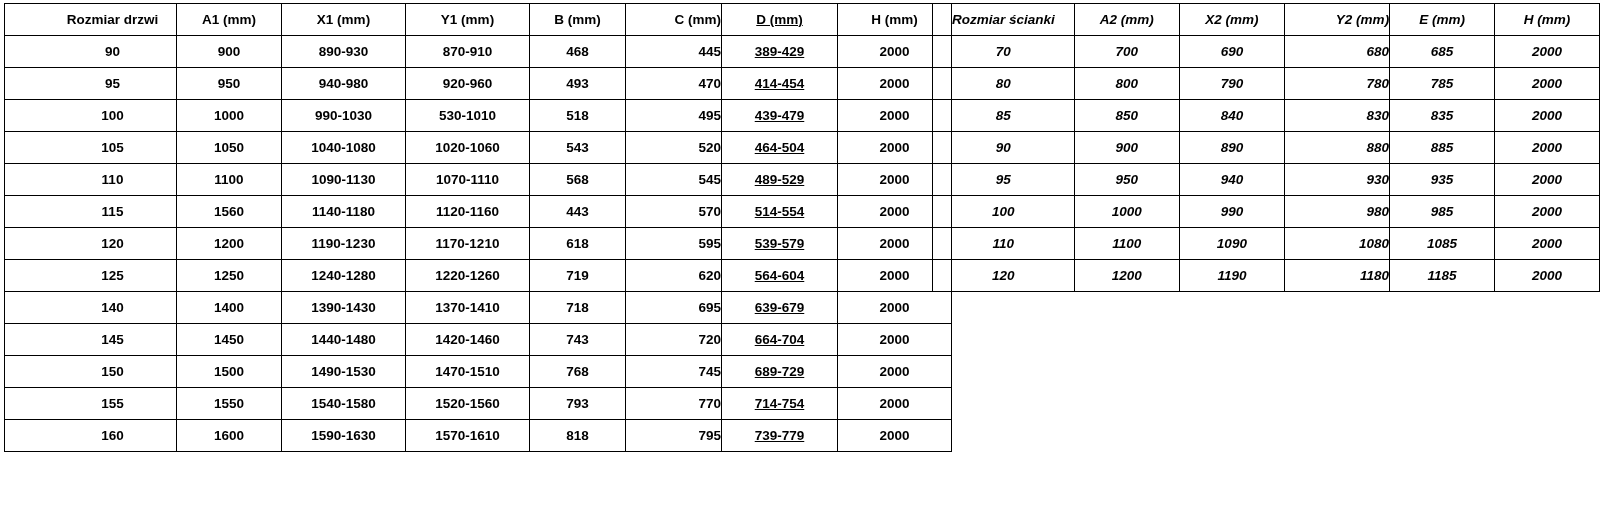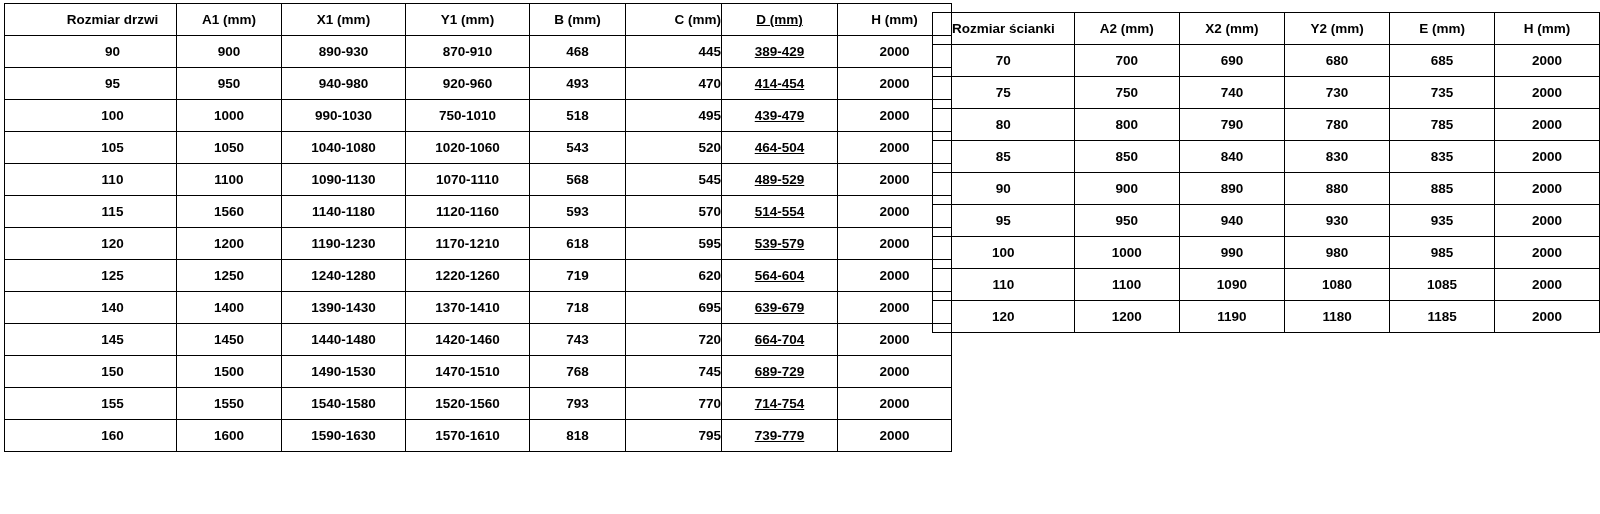--- a/index.html
+++ b/index.html
@@ -54,26 +54,27 @@
   .table-left th:nth-child(4), .table-left td:nth-child(4) { width: 123px; }
   .table-left th:nth-child(5), .table-left td:nth-child(5) { width: 95px; }
   .table-left th:nth-child(6), .table-left td:nth-child(6) { width: 95px; text-align: right; }
   .table-left th:nth-child(7), .table-left td:nth-child(7) { width: 115px; text-decoration: underline; }
   .table-left th:nth-child(8), .table-left td:nth-child(8) { width: 113px; }
 
   
   .table-right-wrap {
     position: absolute;
     left: 932px;
-    top: 12px;
+    top: 3px;
+    font-style: italic;
   }
   .table-right th:nth-child(1), .table-right td:nth-child(1) { width: 142px; }
   .table-right th:nth-child(2), .table-right td:nth-child(2) { width: 106px; }
   .table-right th:nth-child(3), .table-right td:nth-child(3) { width: 106px; margin-left: 24px; }
-  .table-right th:nth-child(4), .table-right td:nth-child(4) { width: 106px; }
+  .table-right th:nth-child(4), .table-right td:nth-child(4) { width: 106px; text-align: right; }
   .table-right th:nth-child(5), .table-right td:nth-child(5) { width: 106px; }
   .table-right th:nth-child(6), .table-right td:nth-child(6) { width: 106px; }
 </style>
 </head>
 <body>
 
 <div class="page">
 
   <div class="table-left-wrap">
     <table class="spec table-left">
@@ -107,21 +108,21 @@
           <td>920-960</td>
           <td>493</td>
           <td>470</td>
           <td>414-454</td>
           <td>2000</td>
         </tr>
         <tr>
           <td>100</td>
           <td>1000</td>
           <td>990-1030</td>
-          <td>750-1010</td>
+          <td>530-1010</td>
           <td>518</td>
           <td>495</td>
           <td>439-479</td>
           <td>2000</td>
         </tr>
         <tr>
           <td>105</td>
           <td>1050</td>
           <td>1040-1080</td>
           <td>1020-1060</td>
@@ -138,21 +139,21 @@
           <td>568</td>
           <td>545</td>
           <td>489-529</td>
           <td>2000</td>
         </tr>
         <tr>
           <td>115</td>
           <td>1560</td>
           <td>1140-1180</td>
           <td>1120-1160</td>
-          <td>593</td>
+          <td>443</td>
           <td>570</td>
           <td>514-554</td>
           <td>2000</td>
         </tr>
         <tr>
           <td>120</td>
           <td>1200</td>
           <td>1190-1230</td>
           <td>1170-1210</td>
           <td>618</td>
@@ -239,28 +240,20 @@
       <tbody>
         <tr>
           <td>70</td>
           <td>700</td>
           <td>690</td>
           <td>680</td>
           <td>685</td>
           <td>2000</td>
         </tr>
         <tr>
-          <td>75</td>
-          <td>750</td>
-          <td>740</td>
-          <td>730</td>
-          <td>735</td>
-          <td>2000</td>
-        </tr>
-        <tr>
           <td>80</td>
           <td>800</td>
           <td>790</td>
           <td>780</td>
           <td>785</td>
           <td>2000</td>
         </tr>
         <tr>
           <td>85</td>
           <td>850</td>

